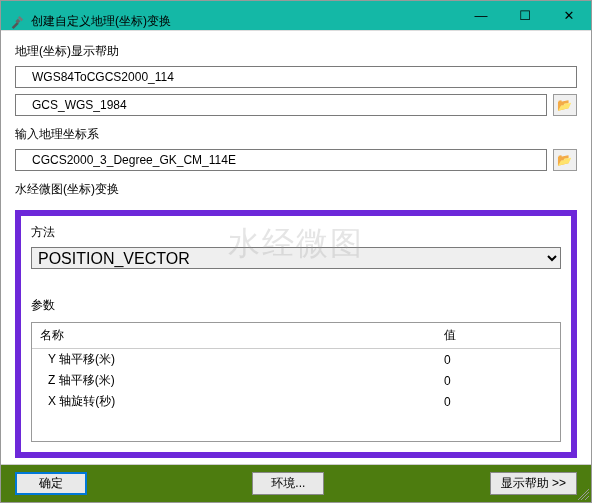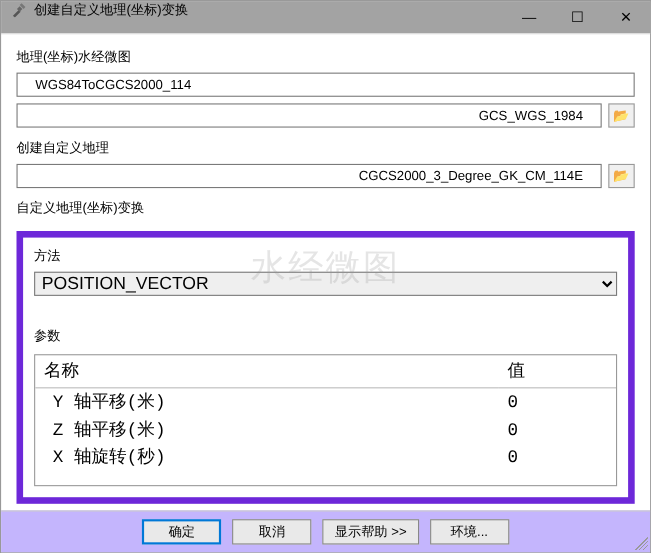--- a/index.html
+++ b/index.html
@@ -1,36 +1,36 @@
 <!DOCTYPE html>
 <html><head>
 <meta charset="utf-8">
 <style>
 * { box-sizing: border-box; margin: 0; padding: 0; }
 body { font-family: "Microsoft YaHei", SimSun, Arial, sans-serif; font-size: 12px; background: #fff; color: #000; }
 .window { width: 592px; height: 503px; border: 1px solid #999; display: flex; flex-direction: column; position: relative; }
-.titlebar { height: 30px; display: flex; align-items: flex-start; background: #a3a3a3; border-bottom: 1px solid #ddd; }
+.titlebar { height: 30px; display: flex; align-items: flex-end; background: #14b8a6; border-bottom: 1px solid #ddd; }
 .titlebar-icon { width: 16px; height: 16px; margin: 0 6px 0 8px; display: flex; align-items: center; justify-content: center; }
 .titlebar-title { flex: 1; font-size: 12px; color: #000; }
 .sys-btns { display: flex; }
 .sys-btn { width: 44px; height: 29px; display: flex; align-items: center; justify-content: center; font-size: 13px; color: #000; }
 .content { flex: 1; padding: 8px 14px 0 14px; display: flex; flex-direction: column; gap: 6px; position: relative; }
 .field-label { font-size: 12px; margin-top: 4px; }
 .text-input { width: 100%; height: 22px; border: 1px solid #7a7a7a; padding: 0 16px; font-size: 12px; background: #fff; font-family: inherit; }
 .row { display: flex; gap: 6px; align-items: center; }
-.row .text-input { flex: 1; text-align: right; }
+.row .text-input { flex: 1; }
 .folder-btn { width: 24px; height: 22px; border: 1px solid #999; background: #f0f0f0; display: flex; align-items: center; justify-content: center; font-size: 12px; cursor: pointer; }
 .group { border: 6px solid #6d28d9; margin-top: 6px; padding: 8px 10px 10px 10px; display: flex; flex-direction: column; gap: 6px; justify-content: flex-end; }
 .select { width: 100%; height: 22px; border: 1px solid #7a7a7a; background: #efefef; font-size: 16px; padding: 0 2px; font-family: inherit; }
 .params-box { border: 1px solid #999; height: 120px; overflow: auto; background: #fff; margin-top: 2px; }
-.params-table { width: 100%; border-collapse: collapse; font-size: 16px; font-family: Liberation Mono, monospace; }
+.params-table { width: 100%; border-collapse: collapse; font-size: 12px; }
 .params-table th { text-align: left; font-weight: normal; padding: 4px 8px; border-bottom: 1px solid #ccc; }
 .params-table td { padding: 2px 8px; }
 .params-table td:first-child { padding-left: 16px; }
-.footer { height: 42px; border-top: 1px solid #ccc; display: flex; justify-content: center; align-items: center; gap: 10px; padding: 0 14px; background: #c4b5fd; }
+.footer { height: 42px; border-top: 1px solid #ccc; display: flex; justify-content: space-between; align-items: center; gap: 10px; padding: 0 14px; background: #4d7c0f; }
 .btn { min-width: 72px; height: 23px; border: 1px solid #888; background: #e9e9e9; font-size: 12px; padding: 0 10px; font-family: inherit; cursor: pointer; }
 .btn.primary { border: 2px solid #0078d7; }
 .resize { position: absolute; right: 2px; bottom: 2px; width: 12px; height: 12px; background: linear-gradient(135deg, transparent 0 50%, #999 50% 55%, transparent 55% 65%, #999 65% 70%, transparent 70% 80%, #999 80% 85%, transparent 85%); }
 .watermark { position: absolute; top: 50%; left: 50%; transform: translate(-50%, -60%); font-size: 32px; color: rgba(150,150,150,0.25); font-weight: 500; pointer-events: none; letter-spacing: 2px; white-space: nowrap; }
 .scroll-area { flex: 1; position: relative; }
 .svg-hammer { width: 14px; height: 14px; }
 </style>
 </head>
 <body>
 
@@ -48,39 +48,39 @@
     <div class="sys-btns">
       <div class="sys-btn">—</div>
       <div class="sys-btn">☐</div>
       <div class="sys-btn close-btn">✕</div>
     </div>
   </div>
 
   <div class="content">
     <div class="watermark">水经微图</div>
 
-    <div class="field-label">地理(坐标)水经微图</div>
+    <div class="field-label">地理(坐标)显示帮助</div>
     <input class="text-input" value="WGS84ToCGCS2000_114" style="">
 
     <div class="row">
       <input class="text-input" value="GCS_WGS_1984" style="">
       <div class="folder-btn">
           <span>📂</span>
         </div>
     </div>
 
-    <div class="field-label">创建自定义地理</div>
+    <div class="field-label">输入地理坐标系</div>
     <div class="row">
       <input class="text-input" value="CGCS2000_3_Degree_GK_CM_114E" style="">
       <div class="folder-btn">
           <span>📂</span>
         </div>
     </div>
 
-    <div class="field-label">自定义地理(坐标)变换</div>
+    <div class="field-label">水经微图(坐标)变换</div>
 
     <div class="group">
       <div>方法</div>
       <select class="select">
         <option>POSITION_VECTOR</option>
       </select>
 
       <div style="margin-top:22px">参数</div>
       <div class="params-box">
         <table class="params-table">
@@ -106,19 +106,18 @@
           </tbody>
         </table>
       </div>
     </div>
 
     <div class="scroll-area"></div>
   </div>
 
   <div class="footer">
     <button class="btn primary">确定</button>
-    <button class="btn">取消</button>
+    <button class="btn">环境...</button>
     <button class="btn">显示帮助 &gt;&gt;</button>
-    <button class="btn">环境...</button>
   </div>
 
   <div class="resize"></div>
 </div>
 
 </body></html>

